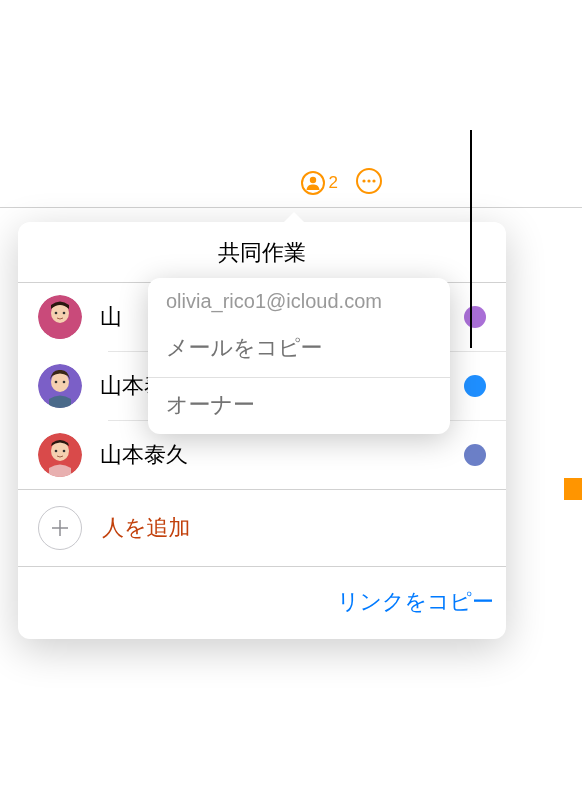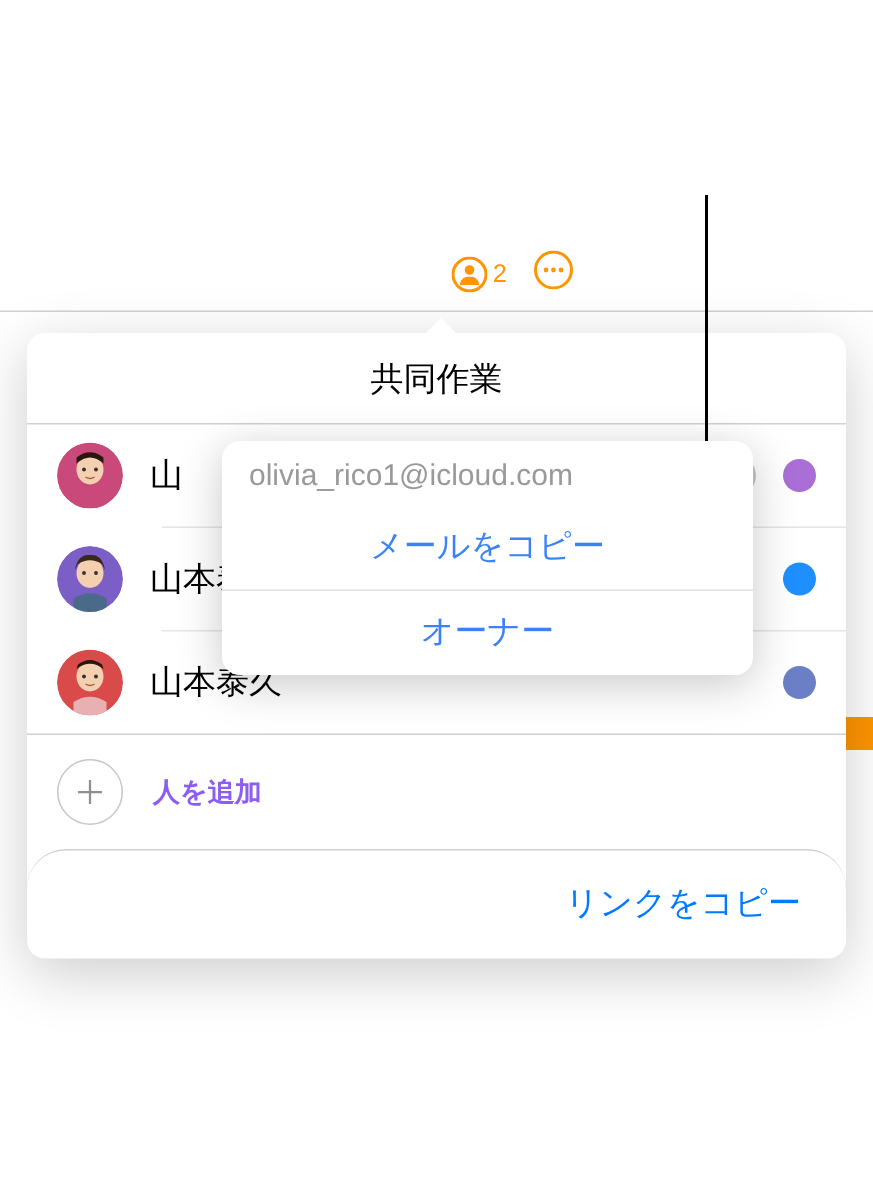--- a/index.html
+++ b/index.html
@@ -31,21 +31,21 @@
       gap: 4px;
       color: #ff9500;
     }
     .collab-indicator svg { width: 24px; height: 24px; }
     .collab-count { font-size: 17px; font-weight: 400; color: #ff9500; }
     .more-btn svg { width: 26px; height: 26px; }
     .popover {
       position: absolute;
       top: 222px;
       left: 18px;
-      width: 546px;
+      width: 488px;
       background: #fff;
       border-radius: 12px;
       box-shadow: 0 10px 40px rgba(0,0,0,0.2);
     }
     .popover::before {
       content: "";
       position: absolute;
       top: -10px;
       left: 264px;
       width: 0; height: 0;
@@ -124,55 +124,52 @@
       height: 44px;
       border-radius: 50%;
       border: 1.5px solid #c7c7cc;
       display: flex;
       align-items: center;
       justify-content: center;
       flex-shrink: 0;
     }
     .plus-circle svg { width: 22px; height: 22px; stroke: #8e8e93; }
     .add-label {
-      font-size: 18px;
-      color: #8b5cf6;
-      font-weight: bold;
+      font-size: 22px;
+      color: #c2410c;
     }
     .footer {
       border-top: 1px solid #d1d1d1;
-      padding: 20px 30px 22px;
+      padding: 20px 12px 22px;
       text-align: right;
-      border-radius: 26px;
     }
     .copy-link {
       font-size: 22px;
       color: #007aff;
     }
     .context-menu {
       position: absolute;
-      top: 294px;
+      top: 278px;
       left: 148px;
-      width: 354px;
+      width: 302px;
       background: #fff;
       border-radius: 12px;
       box-shadow: 0 6px 30px rgba(0,0,0,0.22);
       z-index: 10;
       overflow: hidden;
     }
     .ctx-email {
       padding: 12px 18px 8px;
       font-size: 20px;
       color: #999;
     }
     .ctx-item {
       padding: 12px 18px 14px;
       font-size: 22px;
-      color: #3b82f6;
-      text-align: center;
+      color: #737373;
     }
     .ctx-divider-full {
       border-top: 1px solid #e0e0e0;
     }
     .callout-line {
       position: absolute;
       top: 130px;
       left: 470px;
       width: 2px;
       height: 218px;

